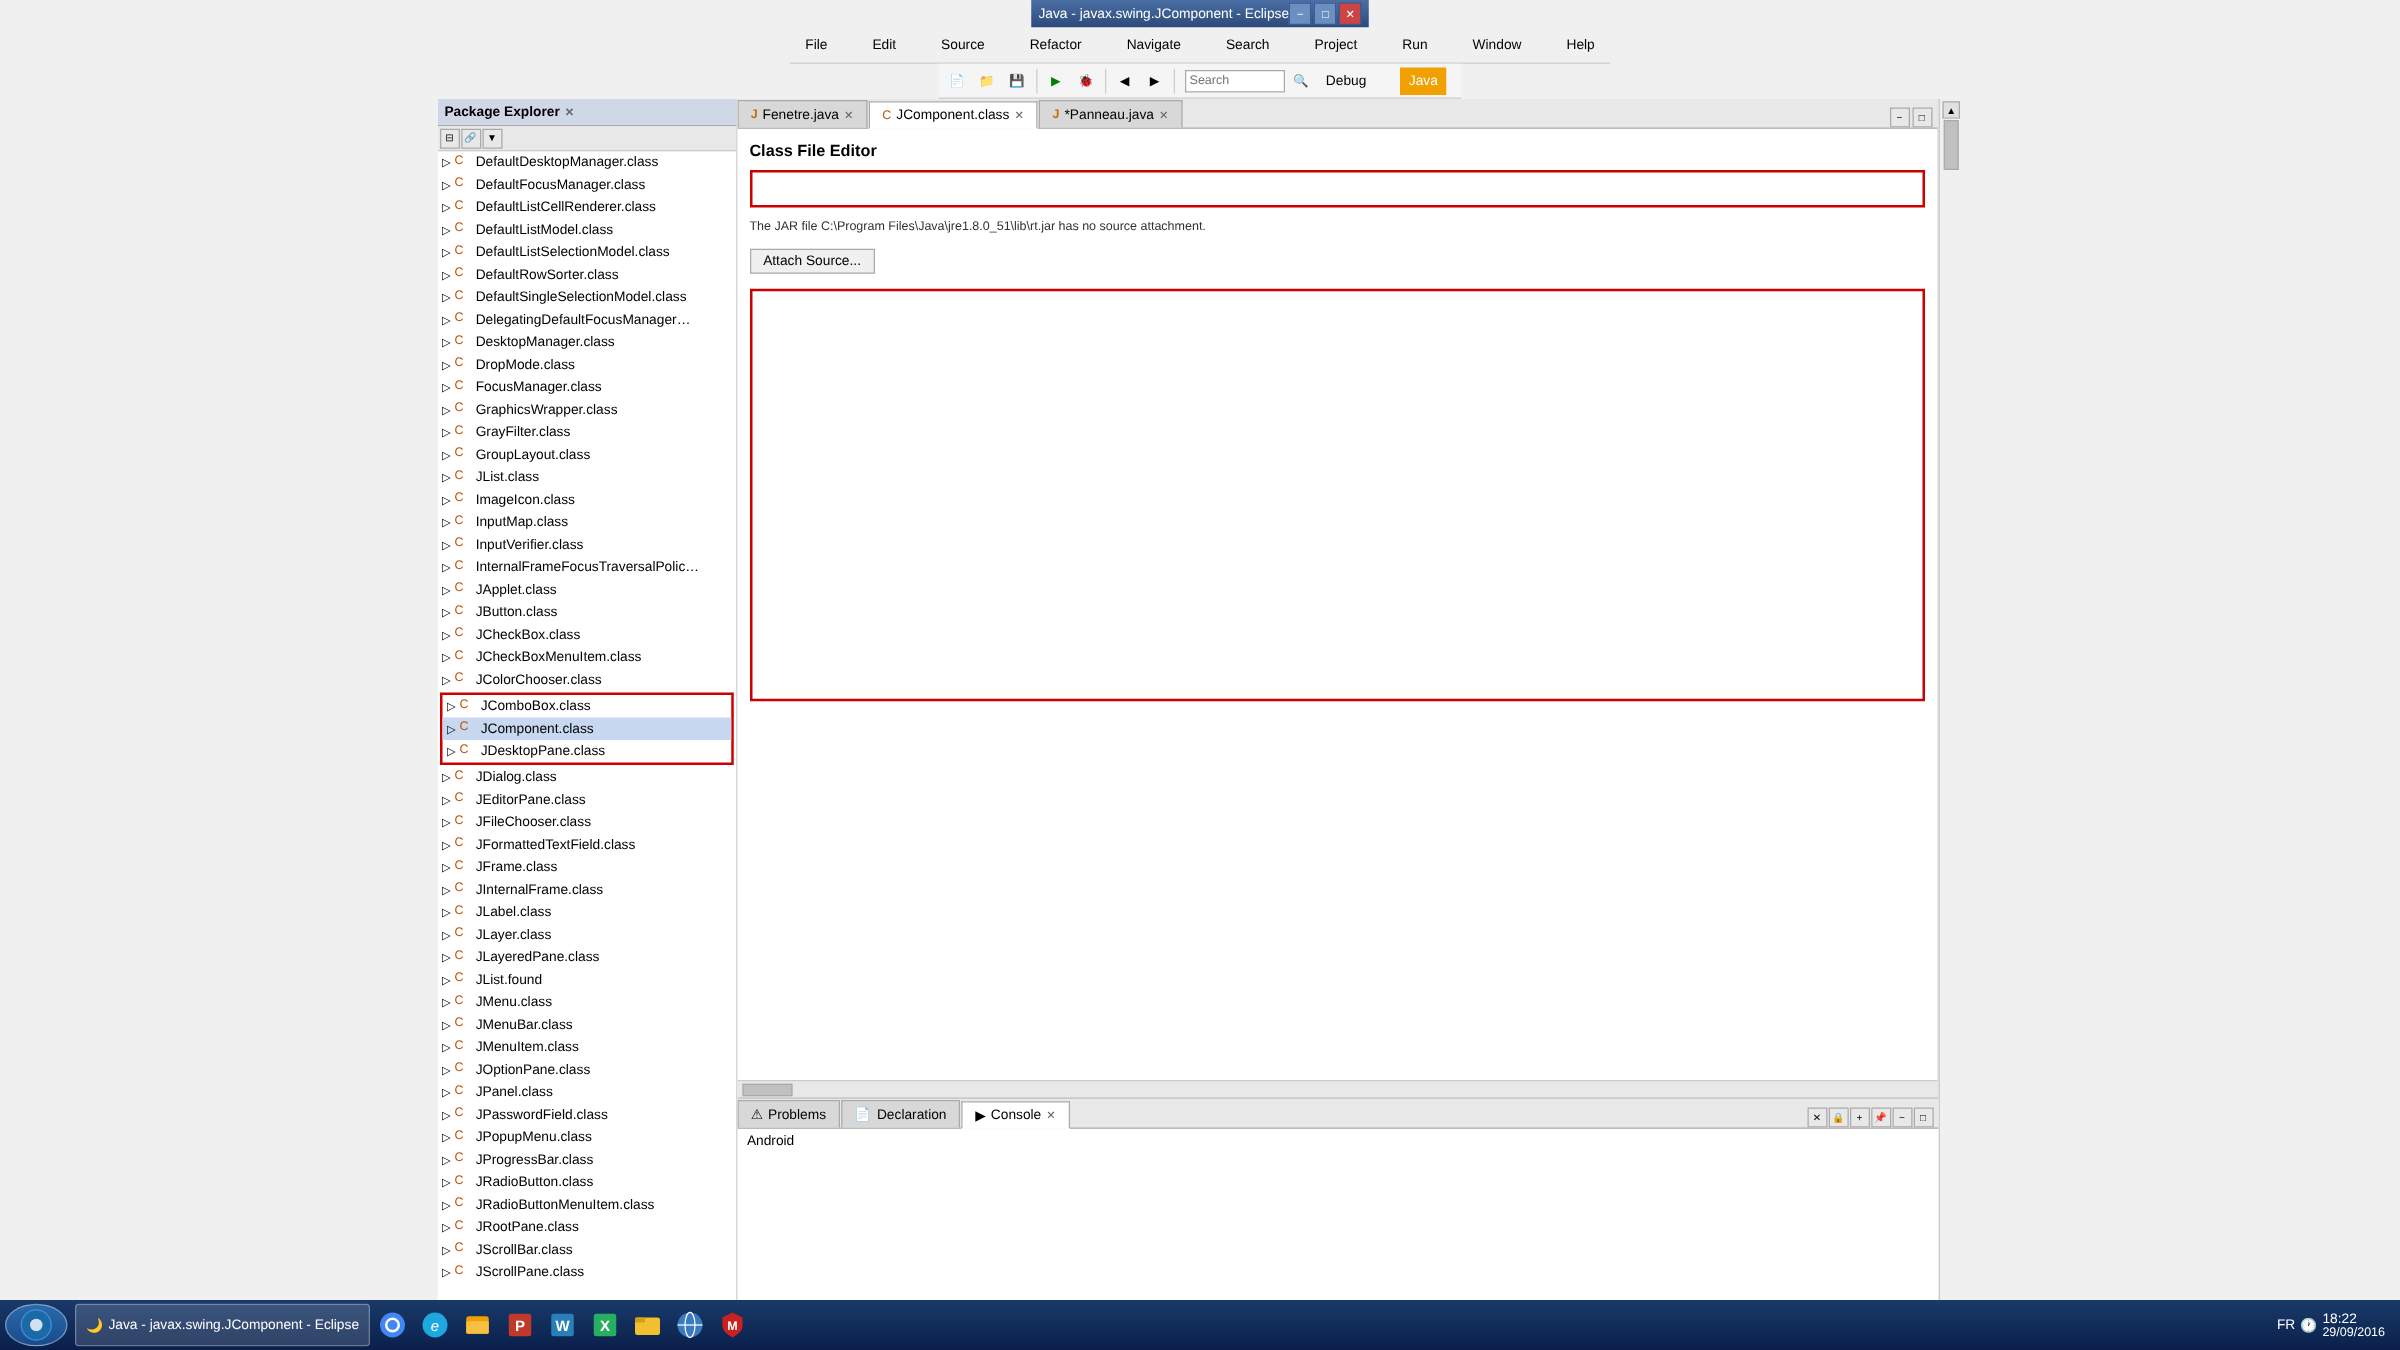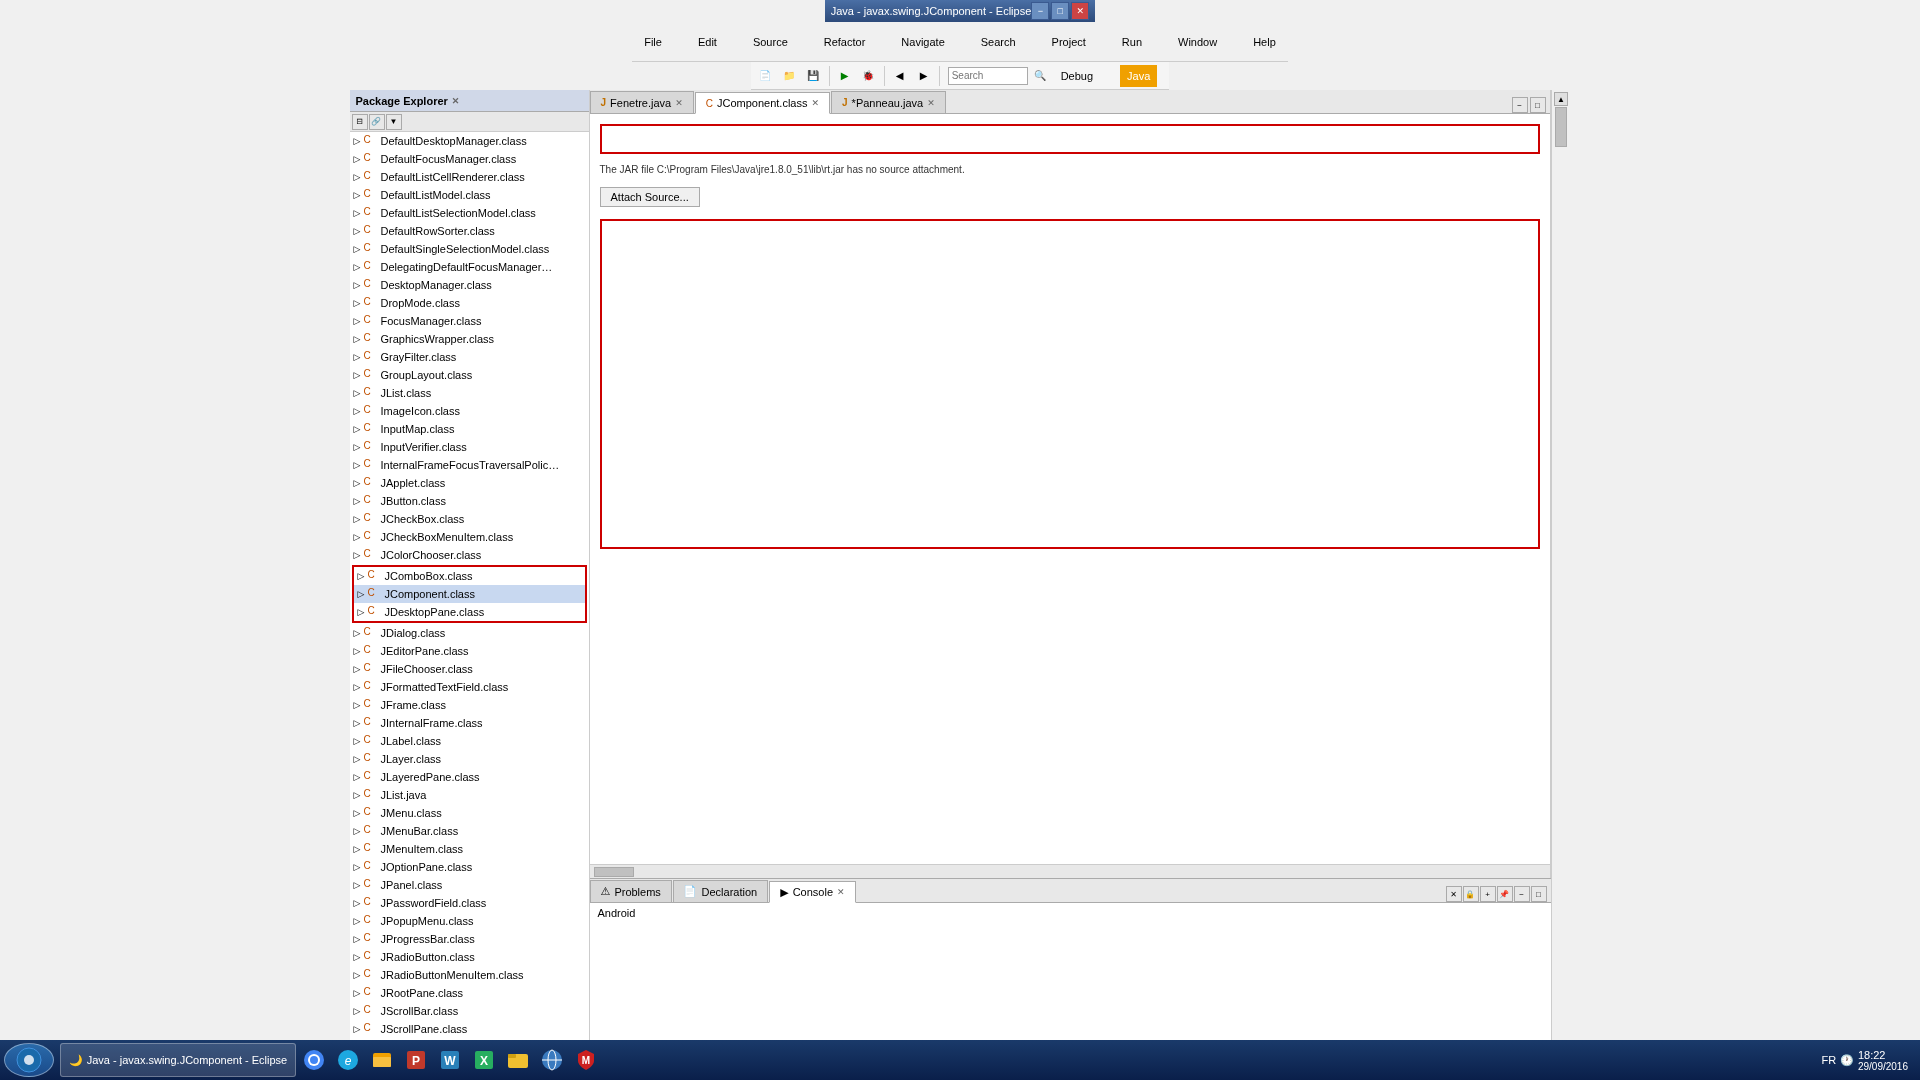--- a/index.html
+++ b/index.html
@@ -24,21 +24,21 @@
       width: 18px; height: 18px;
       background: #6a8fc0;
       border: 1px solid #3a5a90;
       display: flex; align-items: center; justify-content: center;
       font-size: 9px; color: white; cursor: pointer;
     }
 
     
     #menu-bar {
       background: #f0f0f0;
-      height: 40px;
+      height: 29px;
       display: flex;
       align-items: center;
       border-bottom: 1px solid #ccc;
       padding: 0 4px;
       font-size: 11px;
       gap: 20px;
     }
     .menu-item {
       padding: 2px 8px;
       cursor: pointer;
@@ -605,21 +605,21 @@
           <span>JLayer.class</span>
         </div>
         <div class="tree-item">
           <span class="tree-arrow">▷</span>
           <span class="tree-icon class-icon">C</span>
           <span>JLayeredPane.class</span>
         </div>
         <div class="tree-item">
           <span class="tree-arrow">▷</span>
           <span class="tree-icon class-icon">C</span>
-          <span>JList.java</span>
+          <span>JList.found</span>
         </div>
         <div class="tree-item">
           <span class="tree-arrow">▷</span>
           <span class="tree-icon class-icon">C</span>
           <span>JMenu.class</span>
         </div>
         <div class="tree-item">
           <span class="tree-arrow">▷</span>
           <span class="tree-icon class-icon">C</span>
           <span>JMenuBar.class</span>
@@ -703,20 +703,21 @@
             <span class="tab-close">✕</span>
           </div>
           <div style="margin-left:auto; display:flex; align-items:center; padding-right:4px; gap:2px;">
             <button class="mini-btn">−</button>
             <button class="mini-btn">□</button>
           </div>
         </div>
 
         <div id="editor-content">
           <div id="class-file-editor">
+            <h3>Class File Editor</h3>
             <div id="red-box-top"></div>
             <div id="source-info">The JAR file C:\Program Files\Java\jre1.8.0_51\lib\rt.jar has no source attachment.</div>
             <button id="attach-btn">Attach Source...</button>
             <div id="red-box-main"></div>
           </div>
         </div>
 
         <div id="editor-scrollbar-h">
           <div style="width:40px; height:10px; background:#c0c0c0; margin-left:4px; border:1px solid #aaa;"></div>
         </div>

